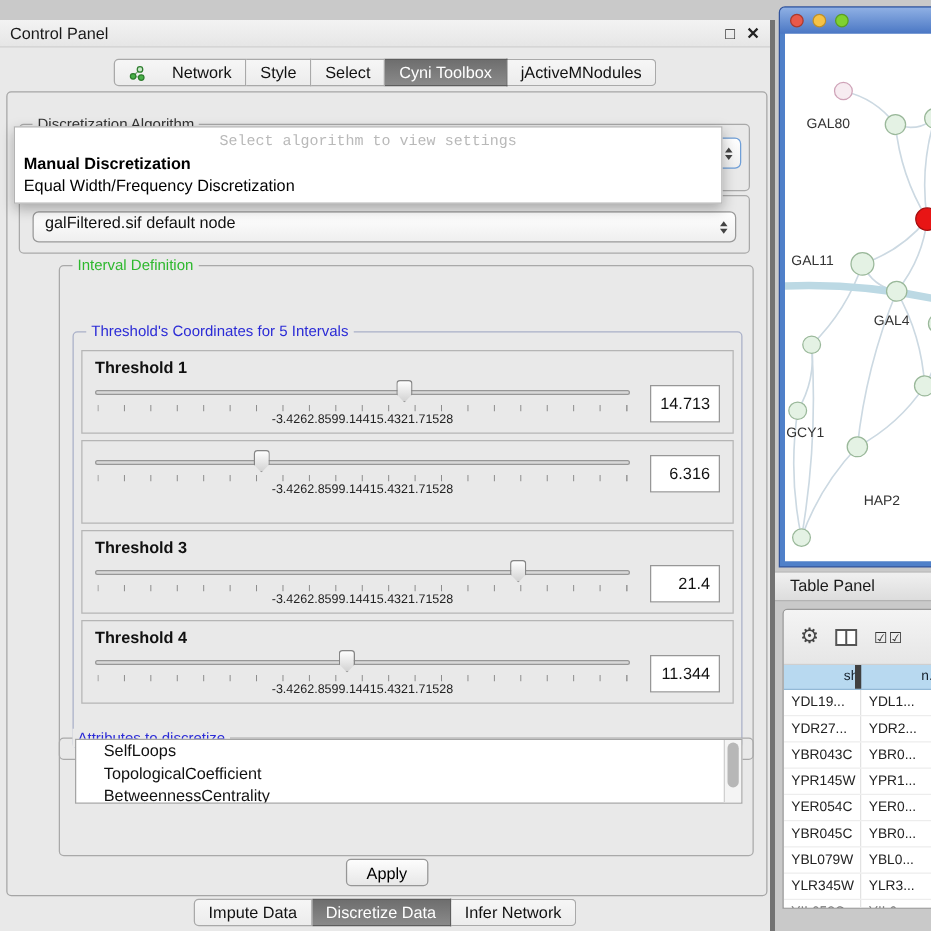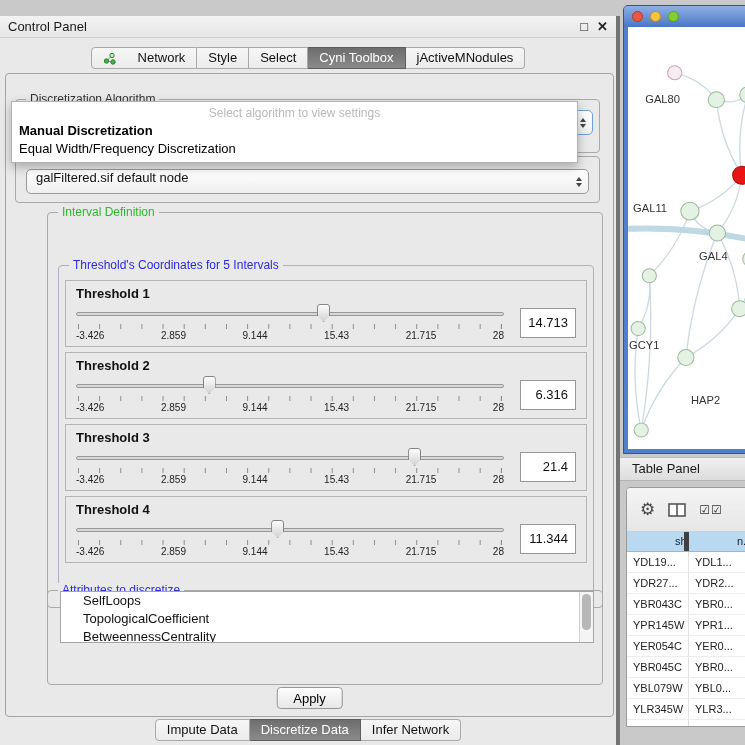--- a/index.html
+++ b/index.html
@@ -35,42 +35,42 @@
   .combo { position:relative; height:25px; background:linear-gradient(#ffffff,#efefef); border:1px solid #9a9a9a; border-radius:5px; font-size:13px; display:flex; align-items:flex-start; padding-left:9px; color:#111; }
   .combo.focus { border-color:#6f9fd8; }
   .stepper { position:absolute; right:6px; top:0; bottom:0; display:flex; flex-direction:column; justify-content:center; gap:2px; }
   .stepper i { display:block; width:0; height:0; border-left:3.5px solid transparent; border-right:3.5px solid transparent; }
   .stepper .up { border-bottom:4px solid #444; }
   .stepper .down { border-top:4px solid #444; }
 
   #algo-group { left:9px; right:13px; top:25px; height:54px; }
   #algo-combo { position:absolute; left:6px; right:6px; top:10px; }
   .popup { position:absolute; left:5px; right:35px; top:27px; background:#fff; border:1px solid #b3b3b3; box-shadow:0 4px 10px rgba(0,0,0,.28); z-index:50; padding-bottom:4px; }
-  .popup-head { text-align:center; color:#b9b9b9; font-size:12px; padding:4px 0 2px; }
+  .popup-head { text-align:center; color:#b9b9b9; font-size:12px; padding:4px 0 2px;font-family:Liberation Mono, monospace; }
   .popup-item { font-size:13px; padding:1px 7px; line-height:16px; color:#000; }
   .popup-item.bold { font-weight:bold; }
 
   #tabledata-group { left:9px; right:13px; top:82px; height:47px; }
   #tabledata-combo { position:absolute; left:10px; right:10px; top:12px; }
 
   #interval-group { left:41px; right:10px; top:138px; height:396px; }
   .ni-row { display:flex; align-items:center; margin:16px 8px 0 12px; }
   .ni-label { font-size:13px; font-weight:bold; white-space:nowrap; }
   .ni-combo { flex:1; margin-left:16px; }
 
   #thresholds-group { position:absolute; left:10px; right:8px; top:52px; bottom:8px; border:1px solid #a9b0c8; border-radius:4px; }
   #threshold-blocks { position:absolute; left:6px; right:6px; top:14px; bottom:4px; }
   .threshold-block { border:1px solid #b5b5b5; padding:5px 10px 2px 10px; margin-bottom:5px; height:67px; background:#e9e9e9; }
   .th-label { font-size:13px; font-weight:bold; margin-bottom:1px; }
   .th-row { display:flex; align-items:center; gap:16px; }
   .slider { position:relative; flex:1; height:42px; }
   .track { position:absolute; left:0; right:0; top:10px; height:4px; background:#d8d8d8; border:1px solid #979797; border-radius:2px; }
   .thumb { position:absolute; top:2px; width:13px; height:18px; margin-left:-6px; background:linear-gradient(#fefefe,#d2d2d2); border:1px solid #858585; border-radius:3px 3px 0 0; clip-path:polygon(0 0,100% 0,100% 62%,50% 100%,0 62%); }
   .ticks { position:absolute; left:2px; right:2px; top:22px; height:5px; background-image:linear-gradient(to right,#8a8a8a 1px,transparent 1px); background-size:5% 100%; border-right:1px solid #8a8a8a; }
-  .ticklabels { position:absolute; left:0; right:0; top:28px; display:flex; justify-content:space-between; font-size:10px; color:#222; }
+  .ticklabels { position:absolute; left:0; right:0; top:28px; display:flex; justify-content:center; font-size:10px; color:#222; }
   .th-value { width:56px; height:30px; background:#fff; border:1px solid #979797; font-size:13px; line-height:28px; text-align:right; padding-right:7px; flex:none; }
 
   #attr-group { left:41px; right:10px; top:516px; height:95px; }
   .attr-title { font-size:13px; font-weight:bold; margin:10px 0 3px 12px; }
   .attr-list { position:relative; margin:0 8px 0 12px; height:52px; background:#fff; border:1px solid #a5a5a5; overflow:hidden; }
   .attr-item { font-size:13px; line-height:18px; padding-left:22px; }
   .attr-scroll { position:absolute; right:0; top:0; bottom:0; width:14px; background:#f4f4f4; border-left:1px solid #d0d0d0; }
   .attr-thumb { position:absolute; right:2px; top:2px; width:9px; height:36px; background:#b7b7b7; border-radius:5px; }
 
   .apply-btn { position:absolute; left:50%; transform:translateX(-50%); top:613px; height:22px; padding:0 16px; background:linear-gradient(#fdfdfd,#e7e7e7); border:1px solid #969696; border-radius:4px; font-size:13px; font-family:"Liberation Sans",sans-serif; }
@@ -194,21 +194,20 @@
                       <span>9.144</span>
                       <span>15.43</span>
                       <span>21.715</span>
                       <span>28</span>
                     </div>
                   </div>
                   <div class="th-value">14.713</div>
                 </div>
               </div>
               <div class="threshold-block">
-                <div class="th-label">Threshold 2</div>
                 <div class="th-row">
                   <div class="slider">
                     <div class="track"></div>
                     <div class="thumb" style="left: 30.9998%;"></div>
                     <div class="ticks"></div>
                     <div class="ticklabels">
                       <span>-3.426</span>
                       <span>2.859</span>
                       <span>9.144</span>
                       <span>15.43</span>

